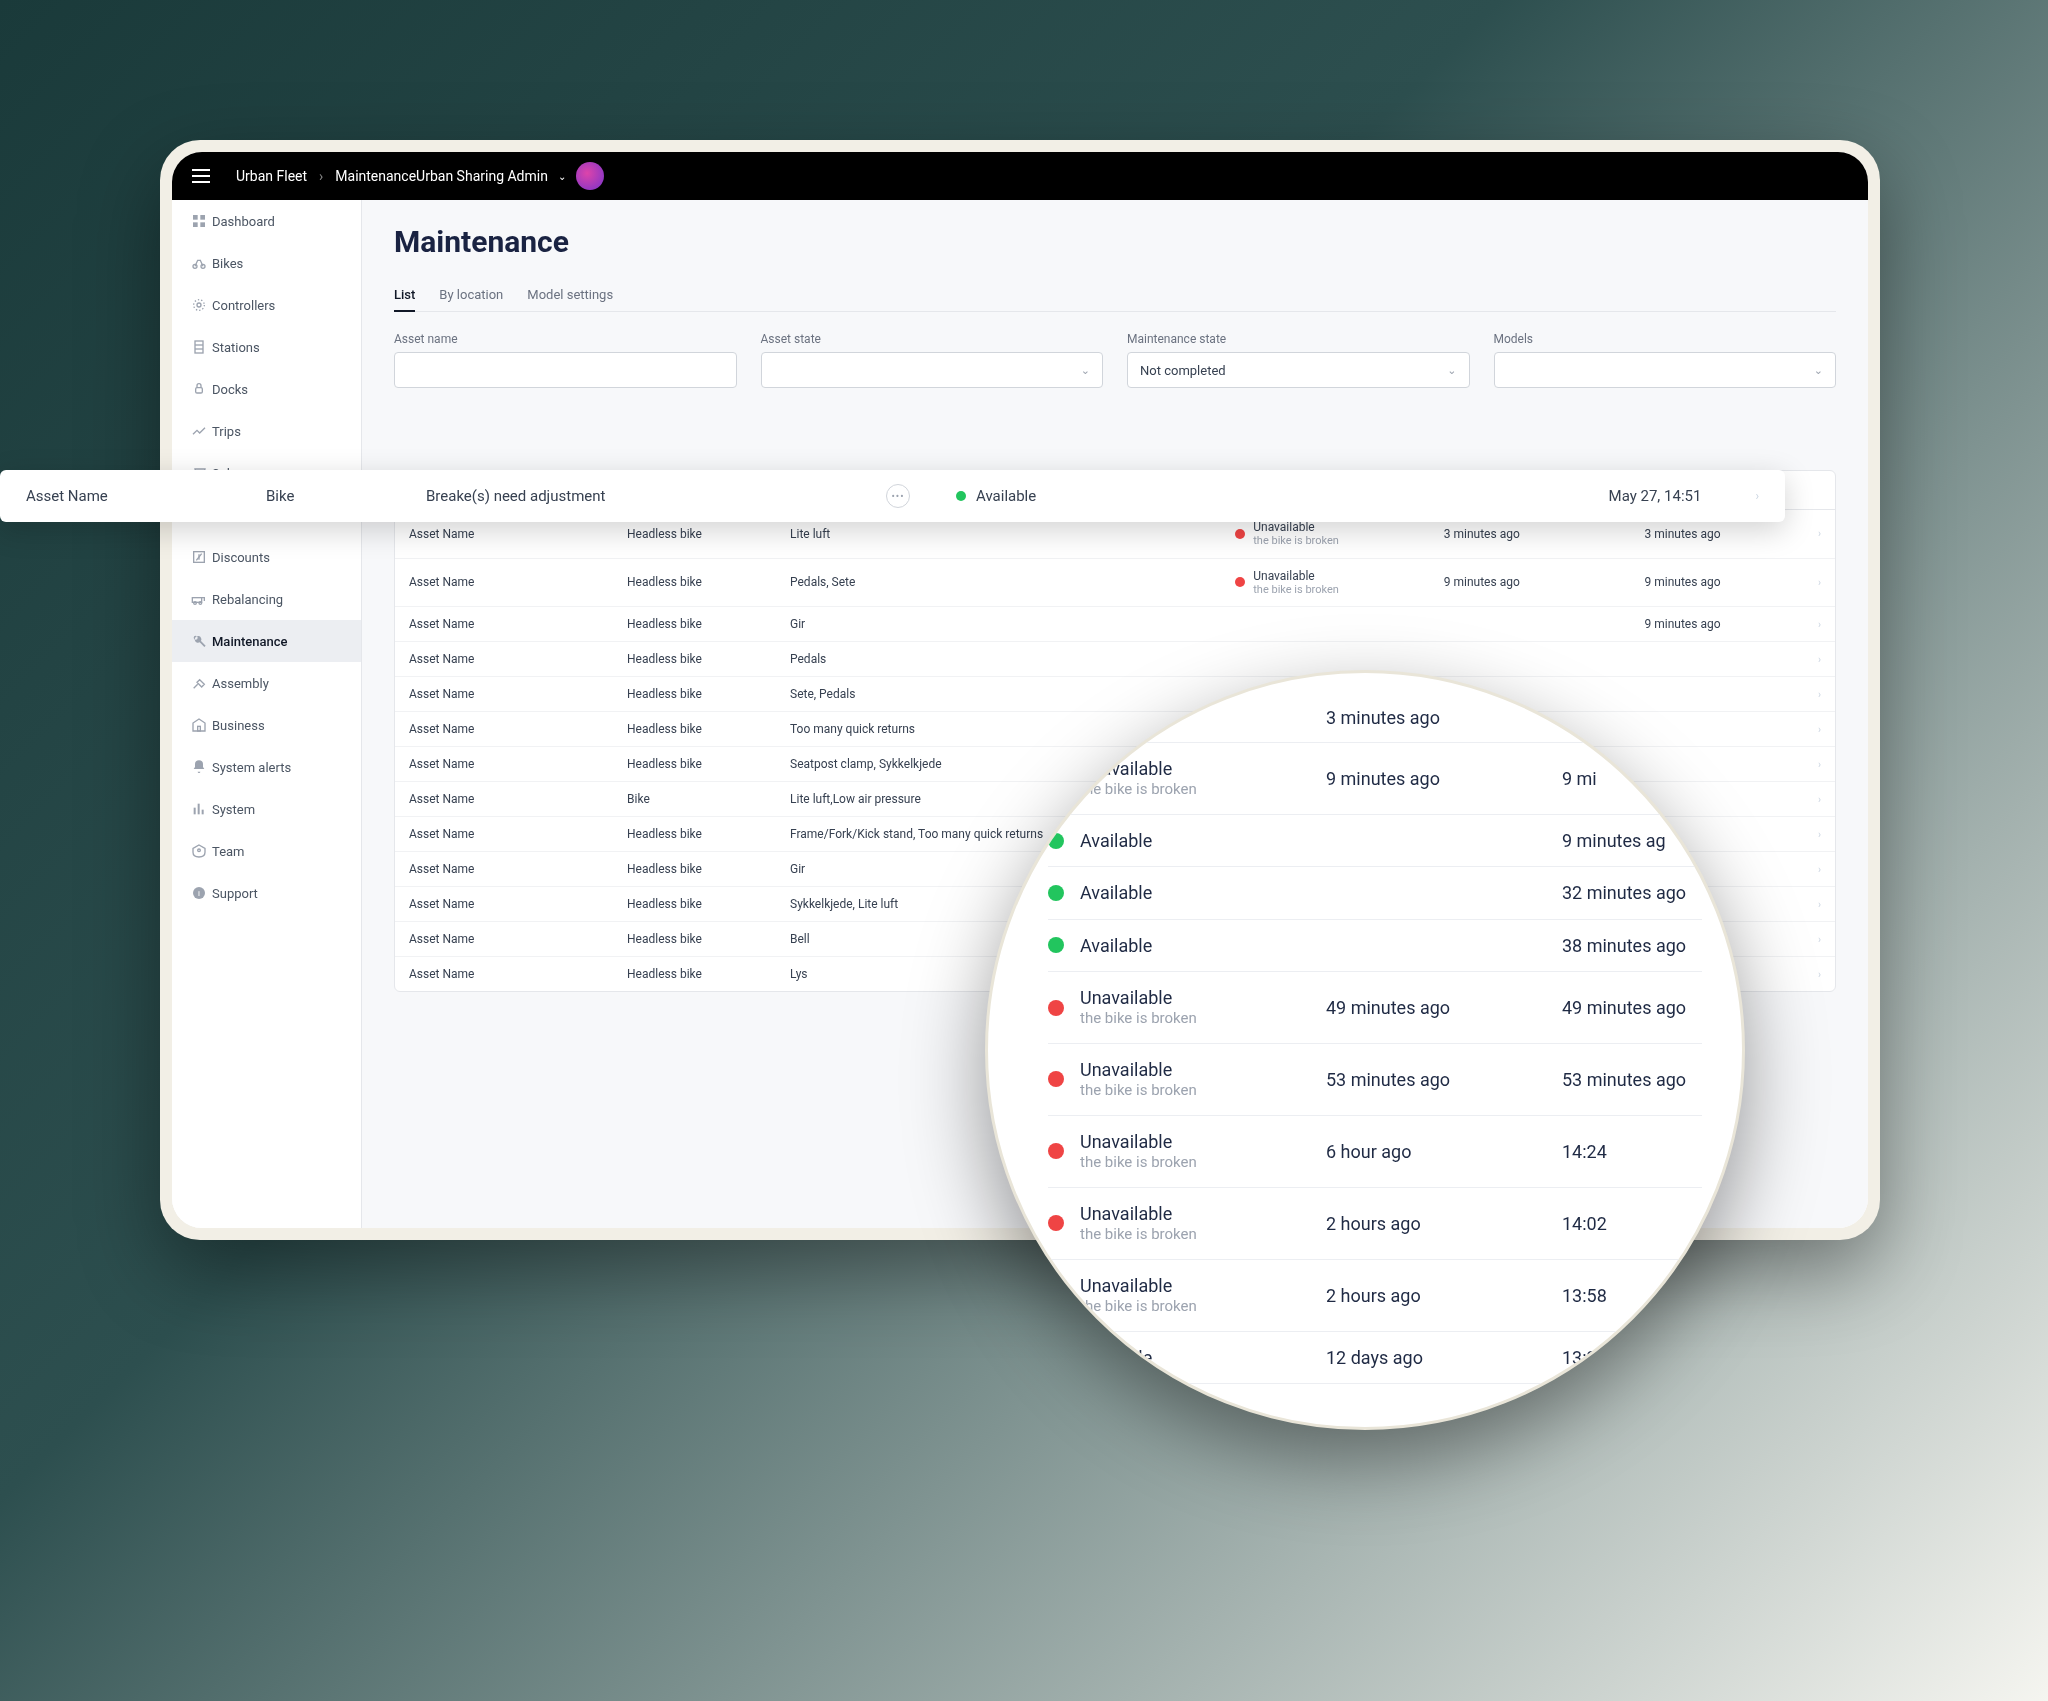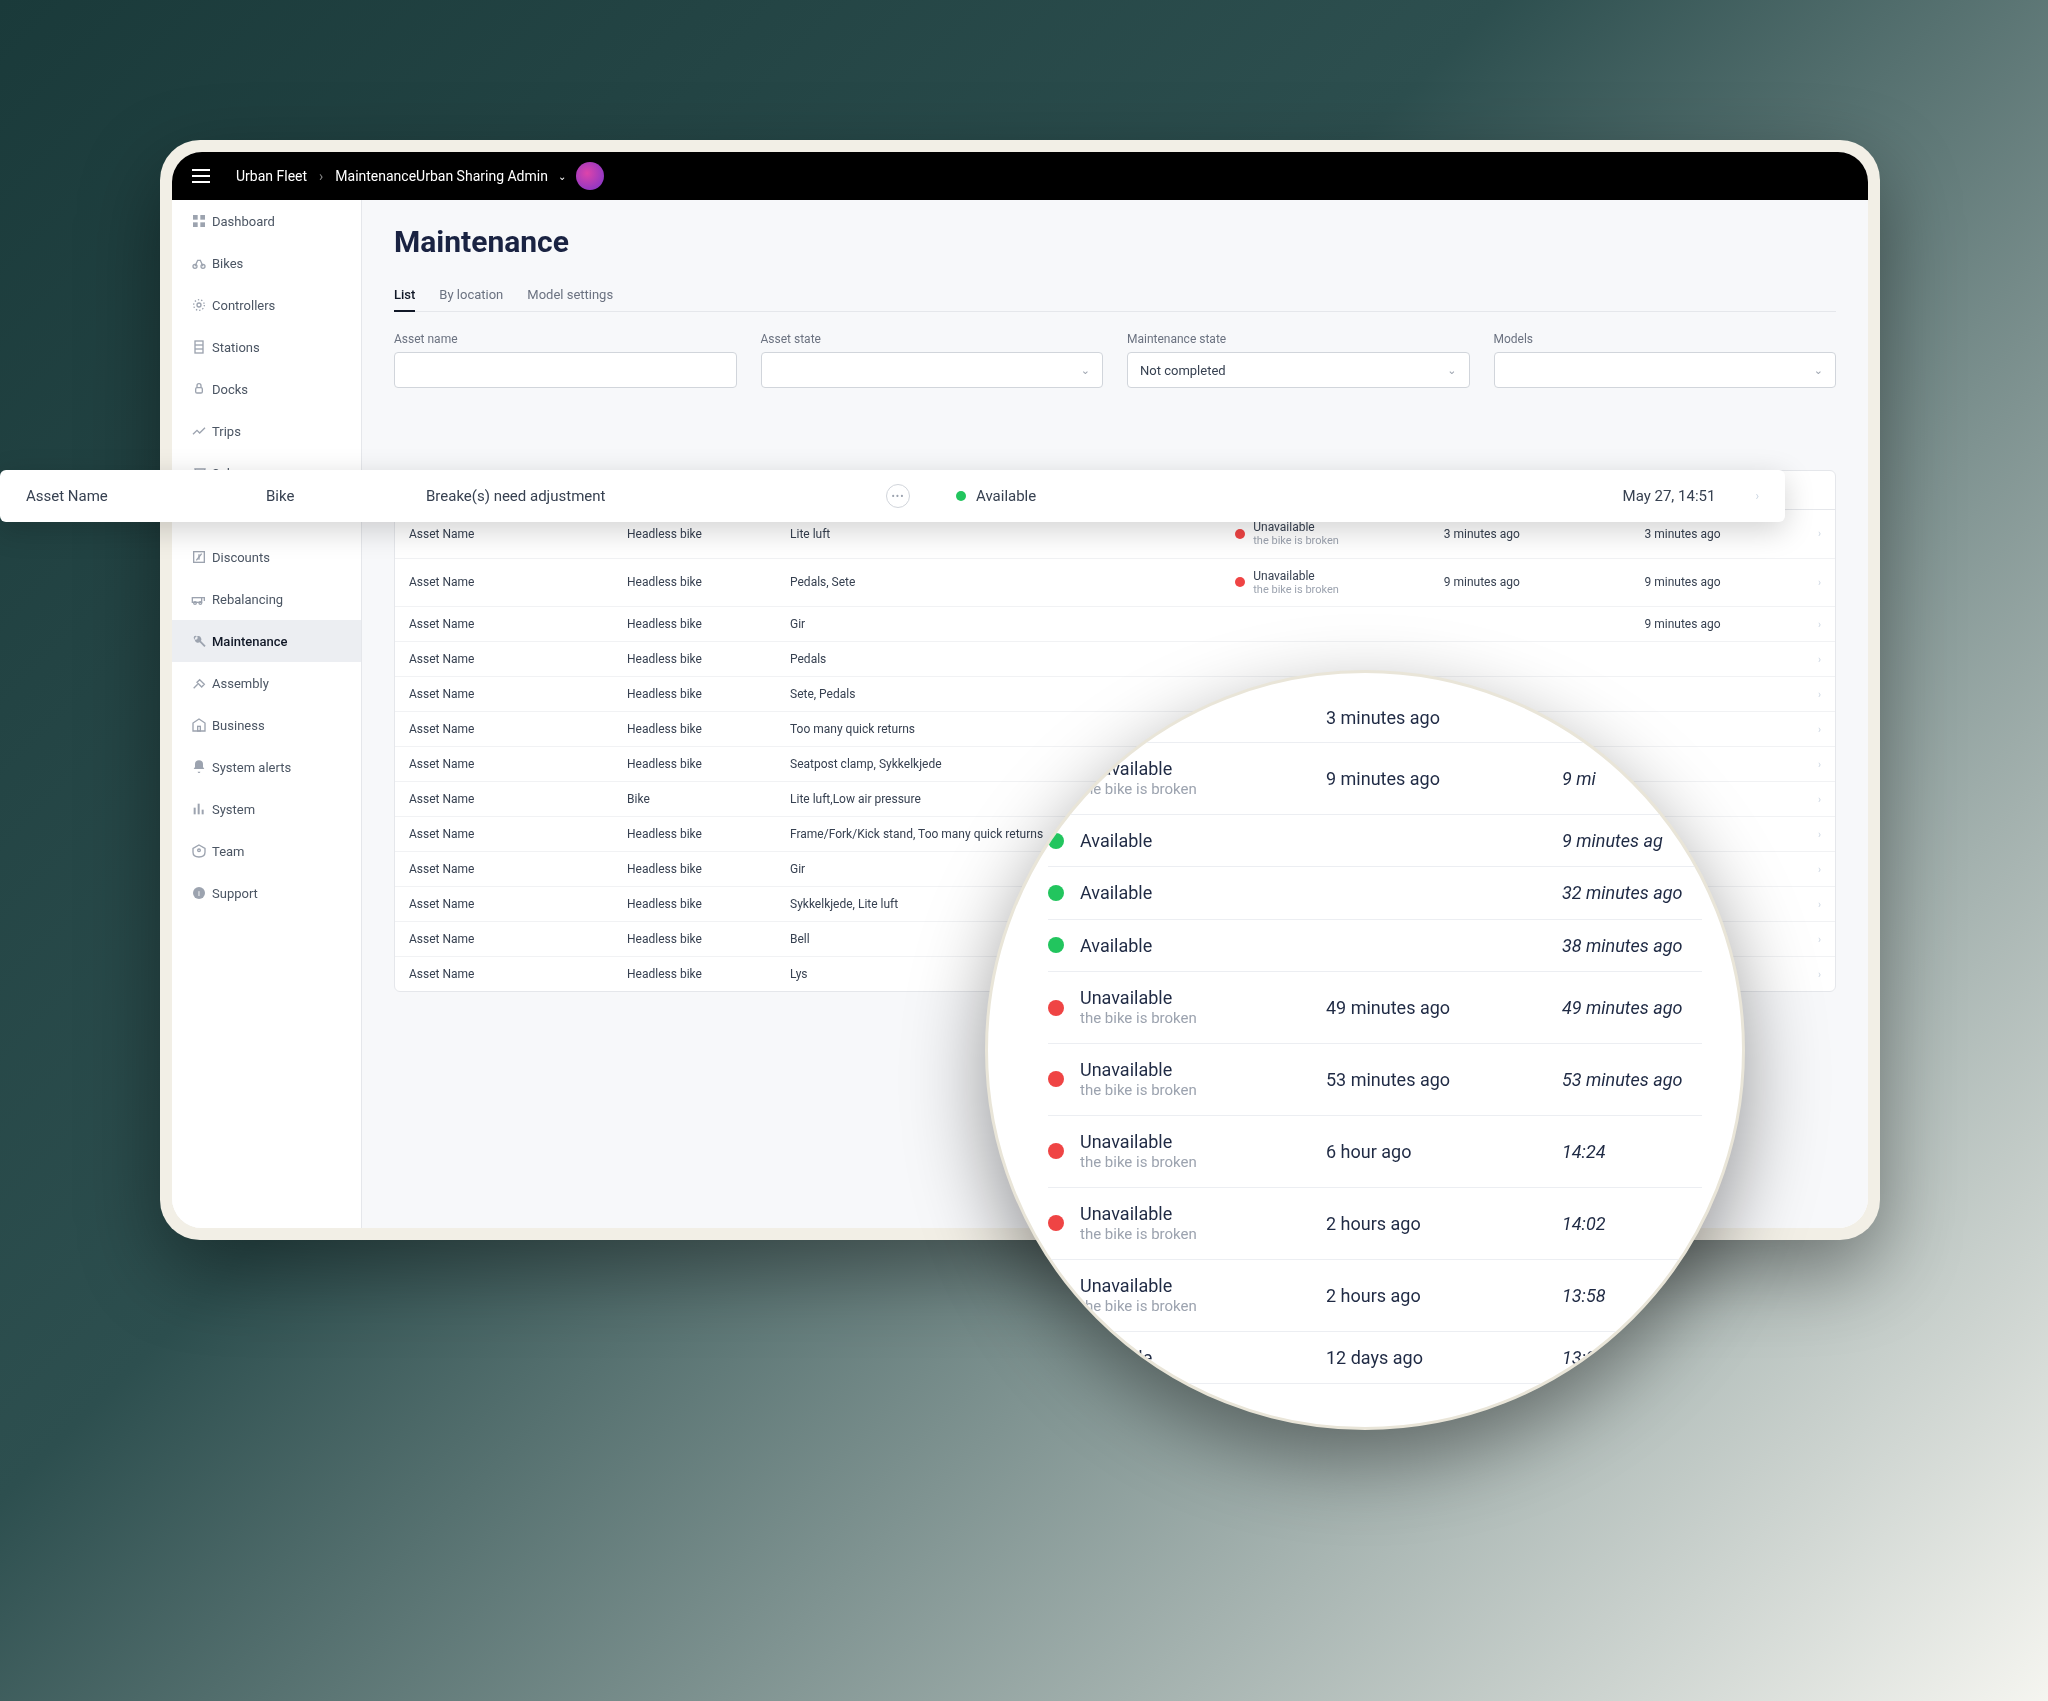--- a/index.html
+++ b/index.html
@@ -122,21 +122,21 @@
   .mag-inner { padding:34px 40px 0 60px; font-size:18px; }
   .mag-row { display:flex; align-items:center; padding:14px 0; border-bottom:1px solid #eceef2; gap:16px; }
   .mag-row.partial-top { padding-top:0; }
   .mag-row .mdot { width:16px; height:16px; border-radius:50%; flex:none; }
   .mag-row .mdot.green { background:#22c55e; }
   .mag-row .mdot.red { background:#ef4444; }
   .mag-row .mlabel { width:230px; display:flex; flex-direction:column; line-height:1.3; }
   .mag-row .mlabel .main-t { color:#1f2a44; }
   .mag-row .mlabel .sub-t { color:#9ca3af; font-size:15px; }
   .mag-row .mtime { width:220px; color:#1f2a44; }
-  .mag-row .mupd { color:#1f2a44;font-style:italic; }
+  .mag-row .mupd { color:#1f2a44; }
 </style>
 </head>
 <body>
 
 <div class="tablet">
   <div class="tablet-inner">
 
     <div class="topbar">
       <div class="menu">
           <span></span>
@@ -524,21 +524,21 @@
   <div class="col" style="width:460px">
       <span>Breake(s) need adjustment</span>
     </div>
   <div class="col" style="width:70px">
       <div class="more">•••</div>
     </div>
   <div class="col" style="width:420px; gap:10px;">
     <span class="dot green"></span>
     <span>Available</span>
   </div>
-  <div class="col" style="flex:1; justify-content:flex-end; gap:40px;">
+  <div class="col" style="flex:1; justify-content:flex-end; gap:54px;">
     <span>May 27, 14:51</span>
     <span class="chev">›</span>
   </div>
 </div>
 
 <div class="magnifier">
   <div class="mag-inner" id="mag-inner">
       <div class="mag-row partial-top">
         <span style="width:16px;flex:none"></span>
         <div class="mlabel">

